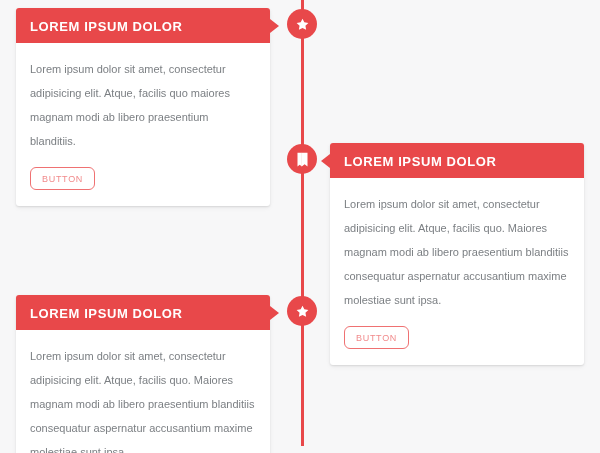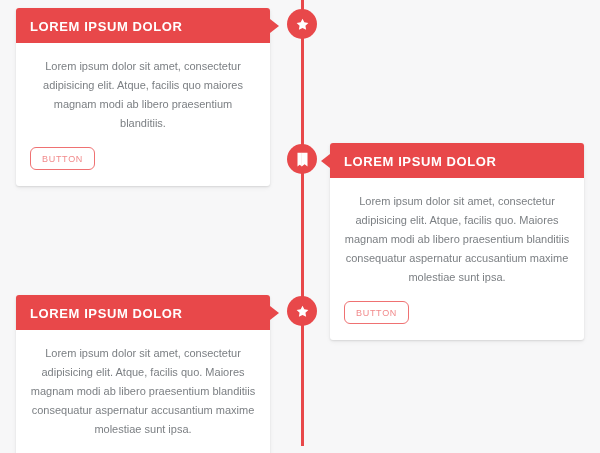--- a/index.html
+++ b/index.html
@@ -101,22 +101,21 @@
   }
 
   
   .entry-body {
     padding: 14px 14px 16px 14px;
   }
   .entry-text {
     margin: 0 0 14px 0;
     color: #7b7f83;
     font-size: 11px;
-    line-height: 19px;
-    text-align: center;
+    line-height: 24px;
   }
   .entry-button {
     display: inline-block;
     padding: 6px 11px 5px 11px;
     border: 1.5px solid #ef7172;
     border-radius: 6px;
     background: transparent;
     color: #f18a8b;
     font-size: 9px;
     font-weight: normal;

